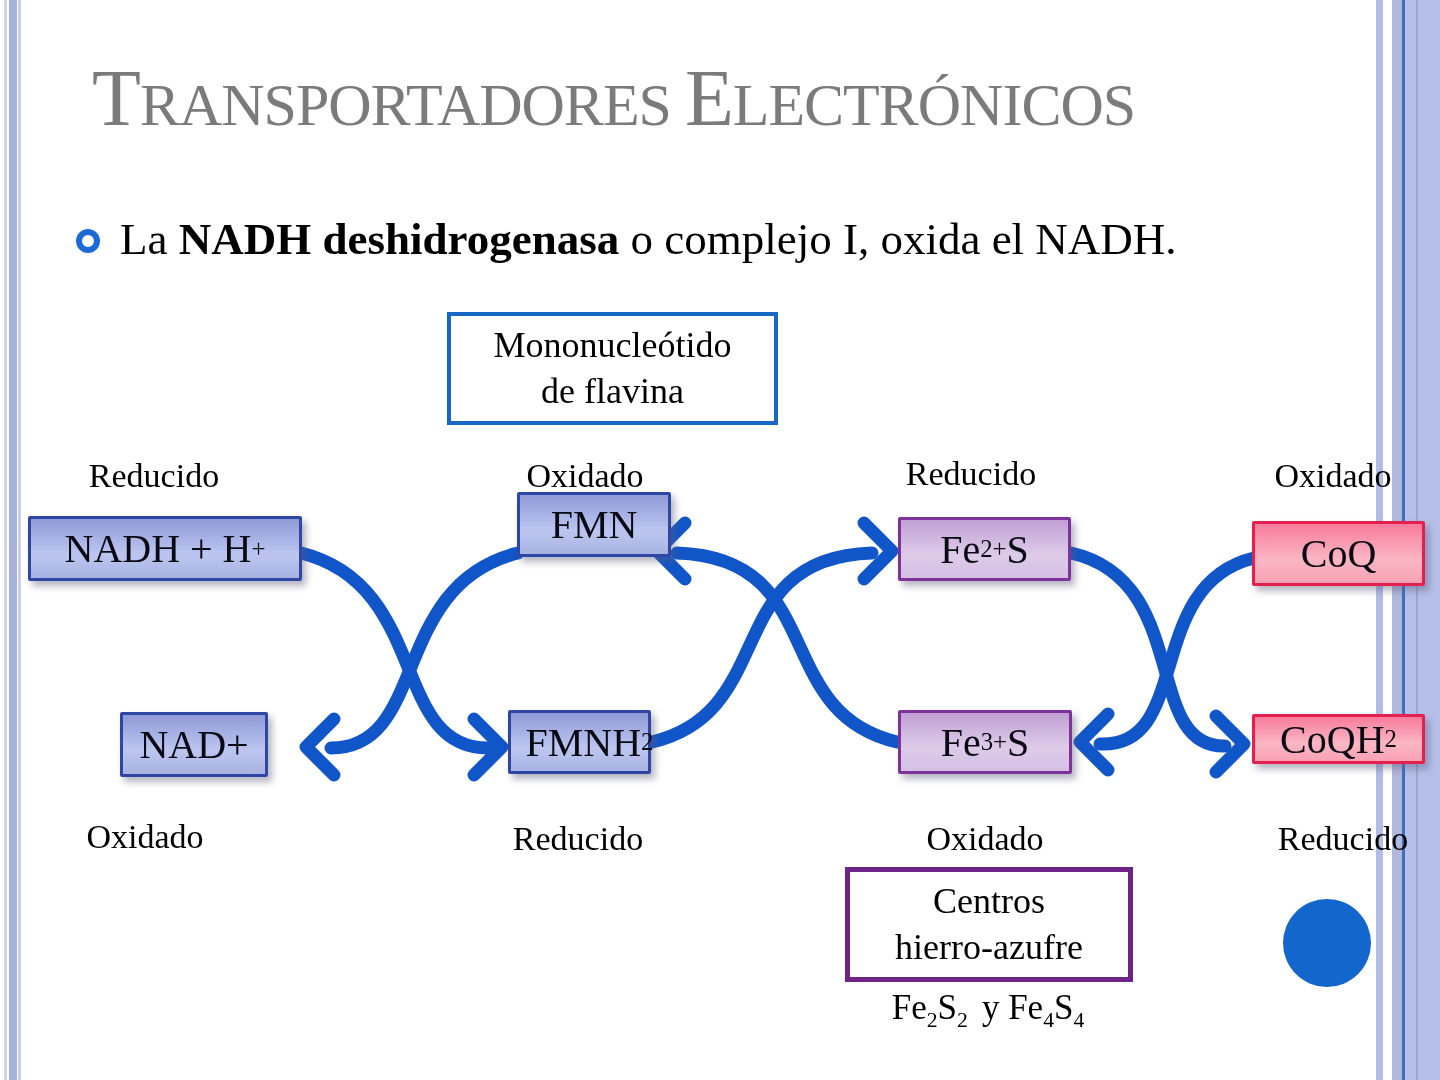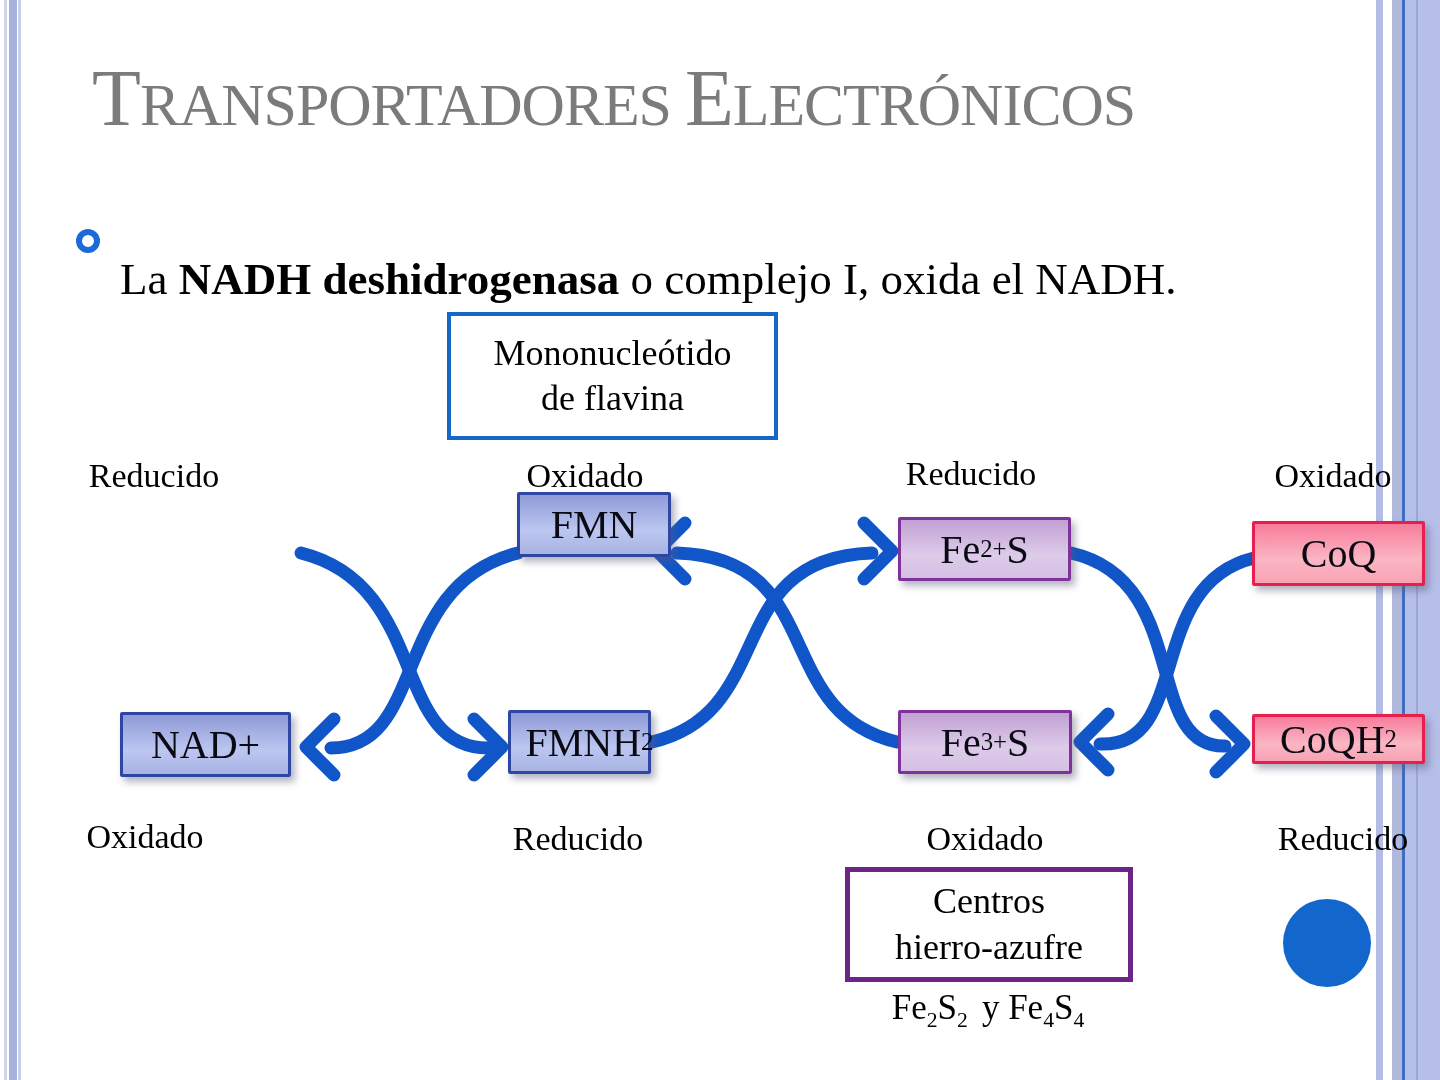--- a/index.html
+++ b/index.html
@@ -19,46 +19,46 @@
   .rband .inner3{position:absolute;top:0;bottom:0;left:24px;width:2px;background:#9aa6d6;}
 
   
   .title{position:absolute;left:92px;top:58px;color:#7b7b7b;white-space:nowrap;line-height:1;letter-spacing:-1px;}
   .title .cap{font-size:80px;}
   .title .sc{font-size:60px;text-transform:uppercase;}
 
   
   .bullet-ring{position:absolute;left:76px;top:229px;width:24px;height:24px;box-sizing:border-box;
     border:6px solid #1b6ad6;border-radius:50%;}
-  .bullet-line{position:absolute;left:120px;top:213px;font-size:45px;white-space:nowrap;margin-top:40px;}
+  .bullet-line{position:absolute;left:120px;top:213px;font-size:45px;white-space:nowrap;}
   .bullet-line b{font-weight:bold;}
 
   
   .callout{position:absolute;box-sizing:border-box;background:#fff;display:flex;flex-direction:column;
     justify-content:center;align-items:center;text-align:center;font-size:36px;line-height:1.26;}
-  .flavin{left:447px;top:312px;width:331px;height:128px;border:4px solid #1767c9;}
+  .flavin{left:447px;top:312px;width:331px;height:113px;border:4px solid #1767c9;}
   .centros{left:845px;top:867px;width:288px;height:115px;border:5px solid #6e2387;}
 
   
   .state{position:absolute;font-size:34px;transform:translateX(-50%);white-space:nowrap;}
 
   
   .tbox{position:absolute;box-sizing:border-box;display:flex;justify-content:center;align-items:center;
     font-size:40px;color:#0a0a14;border-radius:2px;white-space:nowrap;
     box-shadow:4px 5px 7px rgba(90,90,120,.45);}
   .tbox sup{font-size:62%;line-height:0;}
   .tbox sub{font-size:62%;line-height:0;}
   .blue  {background:linear-gradient(180deg,#8f9ad8 0%,#bcc6f0 60%,#a9b3e3 100%);border:3px solid #2e47a5;}
   .purple{background:linear-gradient(180deg,#c1a0d4 0%,#ddcbe9 60%,#d5c0e4 100%);border:3px solid #7d3399;}
   .pink  {background:linear-gradient(180deg,#f77c9b 0%,#fbb6c3 60%,#f8a2b4 100%);border:3px solid #e5204e;}
   .b-nadh {left:28px;  top:516px;width:274px;height:65px;}
   .b-fmn  {left:517px; top:492px;width:154px;height:65px;}
   .b-fe2  {left:898px; top:517px;width:173px;height:64px;}
   .b-coq  {left:1252px;top:521px;width:173px;height:65px;}
-  .b-nad  {left:120px; top:712px;width:171px;height:65px;}
+  .b-nad  {left:120px; top:712px;width:148px;height:65px;}
   .b-fmnh2{left:508px; top:710px;width:143px;height:64px;padding-left:20px;}
   .b-fe3  {left:898px; top:710px;width:174px;height:64px;}
   .b-coqh2{left:1252px;top:714px;width:173px;height:50px;}
 
   
   .arrows{position:absolute;left:0;top:0;width:1440px;height:1080px;pointer-events:none;}
 
   
   .formula{position:absolute;left:988px;top:988px;transform:translateX(-50%);font-size:35px;white-space:nowrap;}
   .formula sub{font-size:62%;}
@@ -117,20 +117,24 @@
   <div class="callout flavin">
     <div>Mononucleótido</div>
     <div>de flavina</div>
   </div>
 
   <div class="state" style="left:154px;top:457px;">Reducido</div>
   <div class="state" style="left:585px;top:457px;">Oxidado</div>
   <div class="state" style="left:971px;top:455px;">Reducido</div>
   <div class="state" style="left:1333px;top:457px;">Oxidado</div>
 
+  <div class="tbox blue b-nadh">
+      <span>NADH + H</span>
+      <sup>+</sup>
+    </div>
   <div class="tbox blue b-fmn">
       <span>FMN</span>
     </div>
   <div class="tbox purple b-fe2">
       <span>Fe</span>
       <sup>2+</sup>
       <span>S</span>
     </div>
   <div class="tbox pink b-coq">
       <span>CoQ</span>

